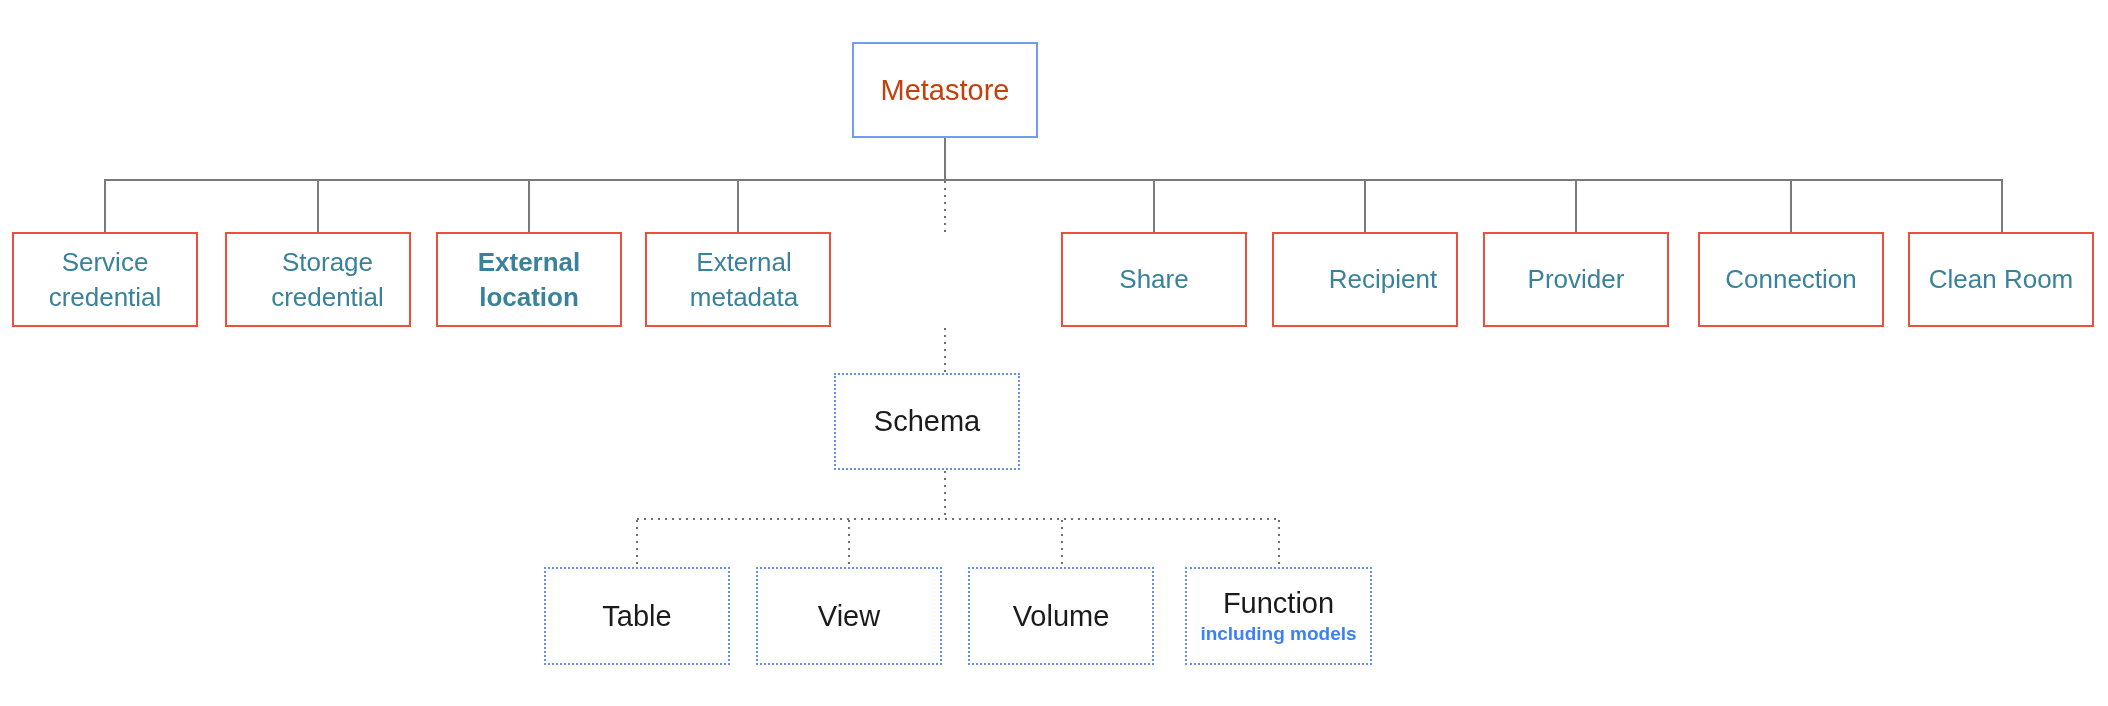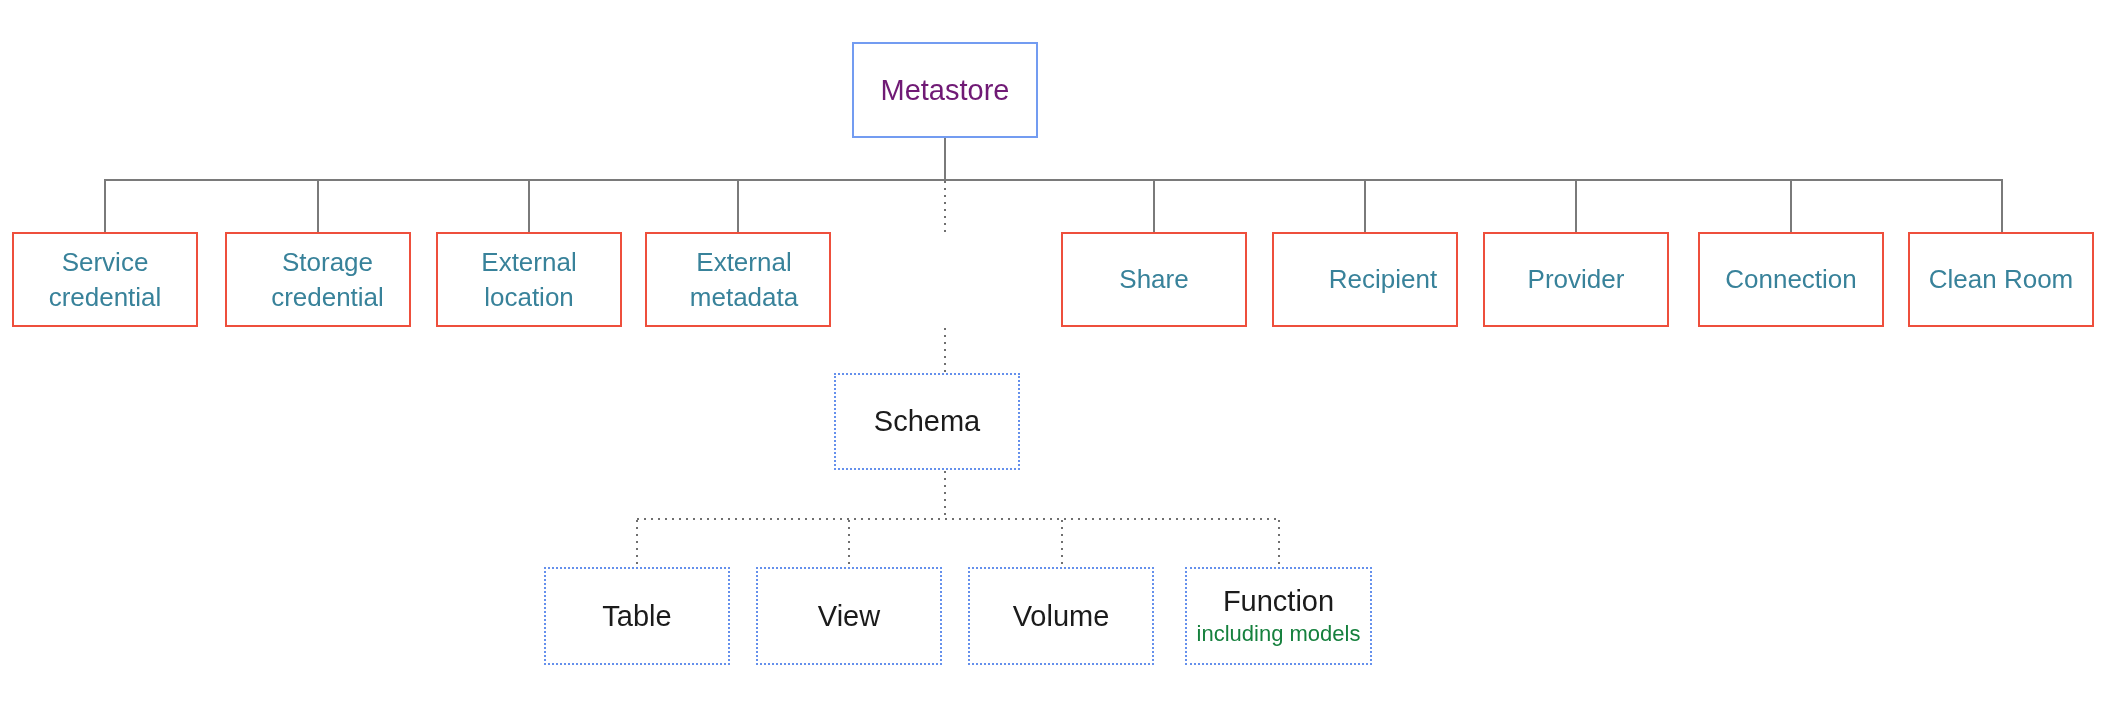--- a/index.html
+++ b/index.html
@@ -24,34 +24,35 @@
   .box.red-solid {
     border: 2px solid #EE4F3C;
     color: #38829A;
     font-size: 26px;
     line-height: 1.32;
     width: 186px;
     height: 95px;
   }
   .box.blue-solid {
     border: 2px solid #739CF1;
-    color: #701a75;
+    color: #c2410c;
     font-size: 29px;
     width: 186px;
     height: 96px;
   }
   .box.blue-dotted {
     border: 2px dotted #6590EC;
     color: #1B1B1B;
     font-size: 29px;
   }
   .box .sublabel {
-    font-size: 22px;
-    color: #15803d;
+    font-size: 19px;
+    color: #3b82f6;
     margin-top: 3px;
+    font-weight: bold;
   }
   
   .vline {
     position: absolute;
     width: 2px;
     background: #7A7A7A;
   }
   .hline {
     position: absolute;
     height: 2px;
@@ -90,21 +91,21 @@
   <div class="vline" style="left:1575px; top:179px; height:53px;"></div>
   <div class="vline" style="left:1790px; top:179px; height:53px;"></div>
   <div class="vline" style="left:2001px; top:179px; height:53px;"></div>
 
   <div class="box red-solid" style="left:12px; top:232px;">
     <span>Service credential</span>
   </div>
   <div class="box red-solid" style="left:225px; top:232px;padding-left:19px;">
     <span>Storage credential</span>
   </div>
-  <div class="box red-solid" style="left:436px; top:232px;">
+  <div class="box red-solid" style="left:436px; top:232px;font-weight:bold;">
     <span>External location</span>
   </div>
   <div class="box red-solid" style="left:645px; top:232px;padding-left:12px;">
     <span>External metadata</span>
   </div>
   <div class="box red-solid" style="left:1061px; top:232px;">
     <span>Share</span>
   </div>
   <div class="box red-solid" style="left:1272px; top:232px;padding-left:36px;">
     <span>Recipient</span>

